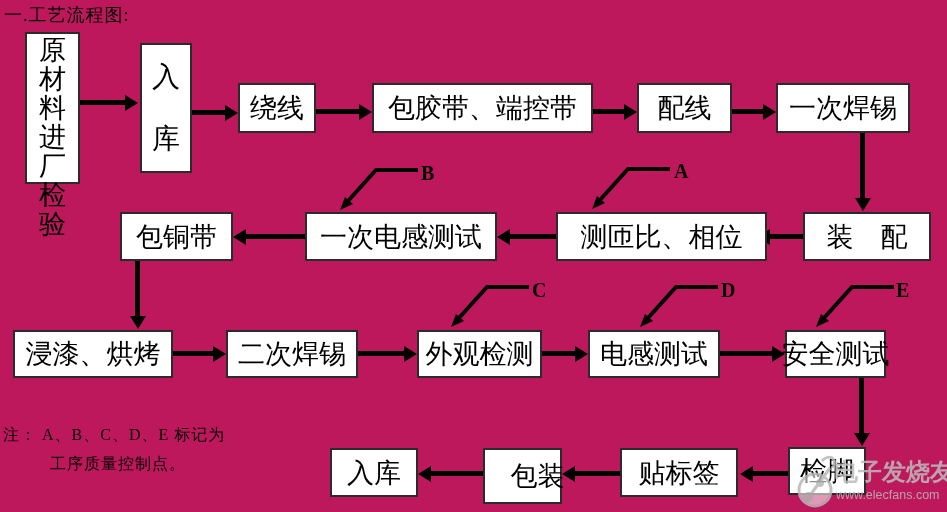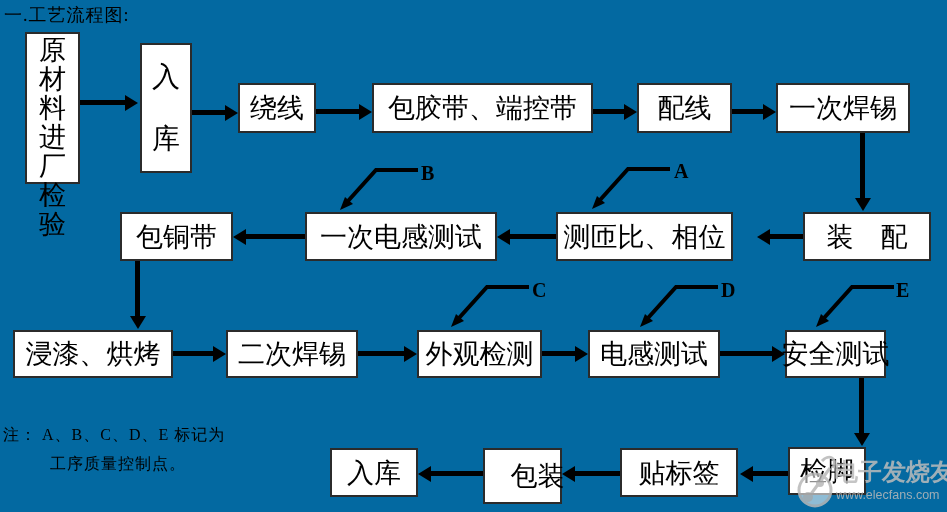--- a/index.html
+++ b/index.html
@@ -1,17 +1,17 @@
 <!DOCTYPE html>
 <html><head>
 <meta charset="utf-8">
 <style>
   html,body{margin:0;padding:0;background:#fff;}
   #stage{
-    position:relative;width:947px;height:512px;background:#0369a1;
+    position:relative;width:947px;height:512px;background:#be185d;
     font-family:"Liberation Serif","DejaVu Serif",serif;color:#000;overflow:hidden;
   }
   .box{
     position:absolute;border:2px solid #2b2b2b;background:#fff;box-sizing:border-box;
     display:flex;align-items:center;justify-content:center;
     font-size:27px;color:#000;white-space:nowrap;z-index:2;text-align:right;
   }
   .box.vwrap{display:block;text-align:center;white-space:normal;word-break:break-all;
     font-size:27px;line-height:29px;padding-top:2px;}
   .box.vpair{display:block;text-align:center;white-space:pre-line;
@@ -51,21 +51,21 @@
 
   <div class="box vwrap" style="left:25px;top:32px;width:55px;height:152px;">原材料进厂检验</div>
   <div class="box vpair" style="left:140px;top:43px;width:52px;height:130px;">入
 库</div>
   <div class="box" style="left:238px;top:83px;width:78px;height:50px;">绕线</div>
   <div class="box" style="left:372px;top:83px;width:221px;height:50px;">包胶带、端控带</div>
   <div class="box" style="left:637px;top:83px;width:95px;height:50px;">配线</div>
   <div class="box" style="left:776px;top:83px;width:134px;height:50px;">一次焊锡</div>
 
   <div class="box" style="left:803px;top:212px;width:128px;height:49px;">装　配</div>
-  <div class="box" style="left:556px;top:212px;width:177px;height:49px;">测匝比、相位</div>
+  <div class="box" style="left:556px;top:212px;width:211px;height:49px;">测匝比、相位</div>
   <div class="box" style="left:305px;top:212px;width:192px;height:49px;">一次电感测试</div>
   <div class="box" style="left:120px;top:212px;width:113px;height:49px;">包铜带</div>
 
   <div class="box" style="left:13px;top:330px;width:160px;height:48px;">浸漆、烘烤</div>
   <div class="box" style="left:226px;top:330px;width:132px;height:48px;">二次焊锡</div>
   <div class="box" style="left:417px;top:330px;width:125px;height:48px;">外观检测</div>
   <div class="box" style="left:588px;top:330px;width:132px;height:48px;">电感测试</div>
   <div class="box" style="left:785px;top:330px;width:101px;height:48px;">安全测试</div>
 
   <div class="box" style="left:788px;top:447px;width:78px;height:48px;">检脚</div>

